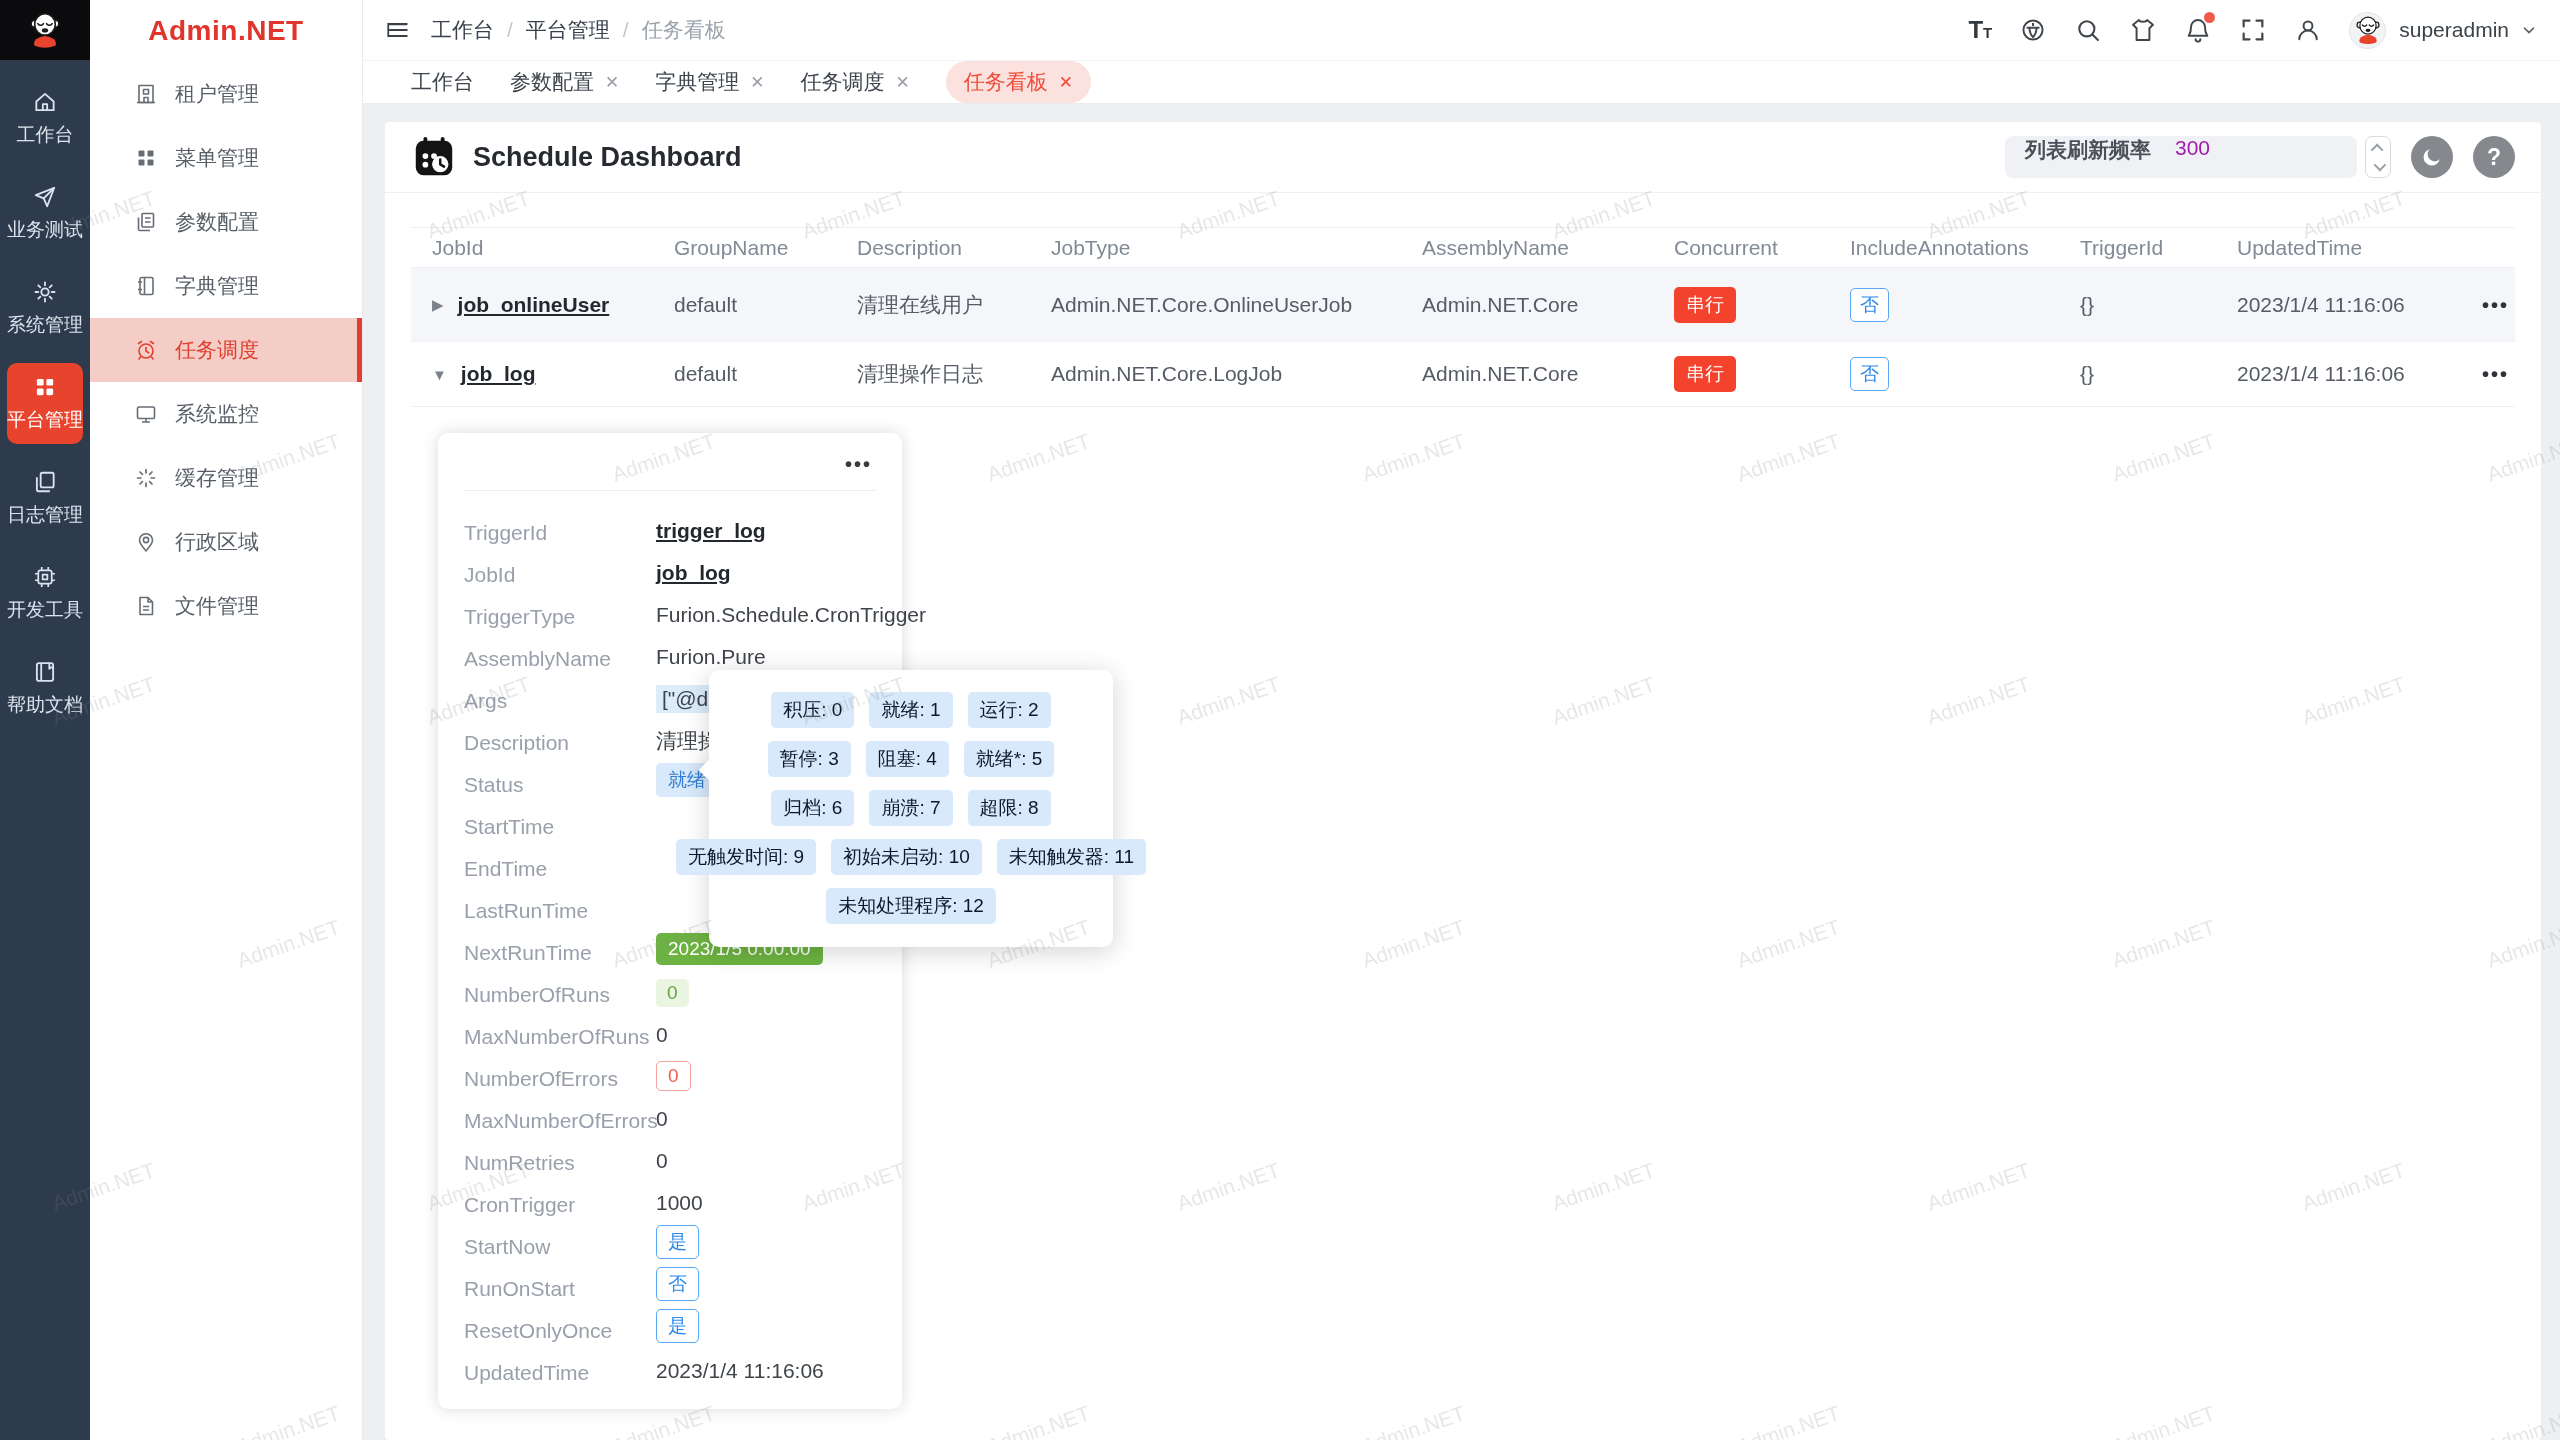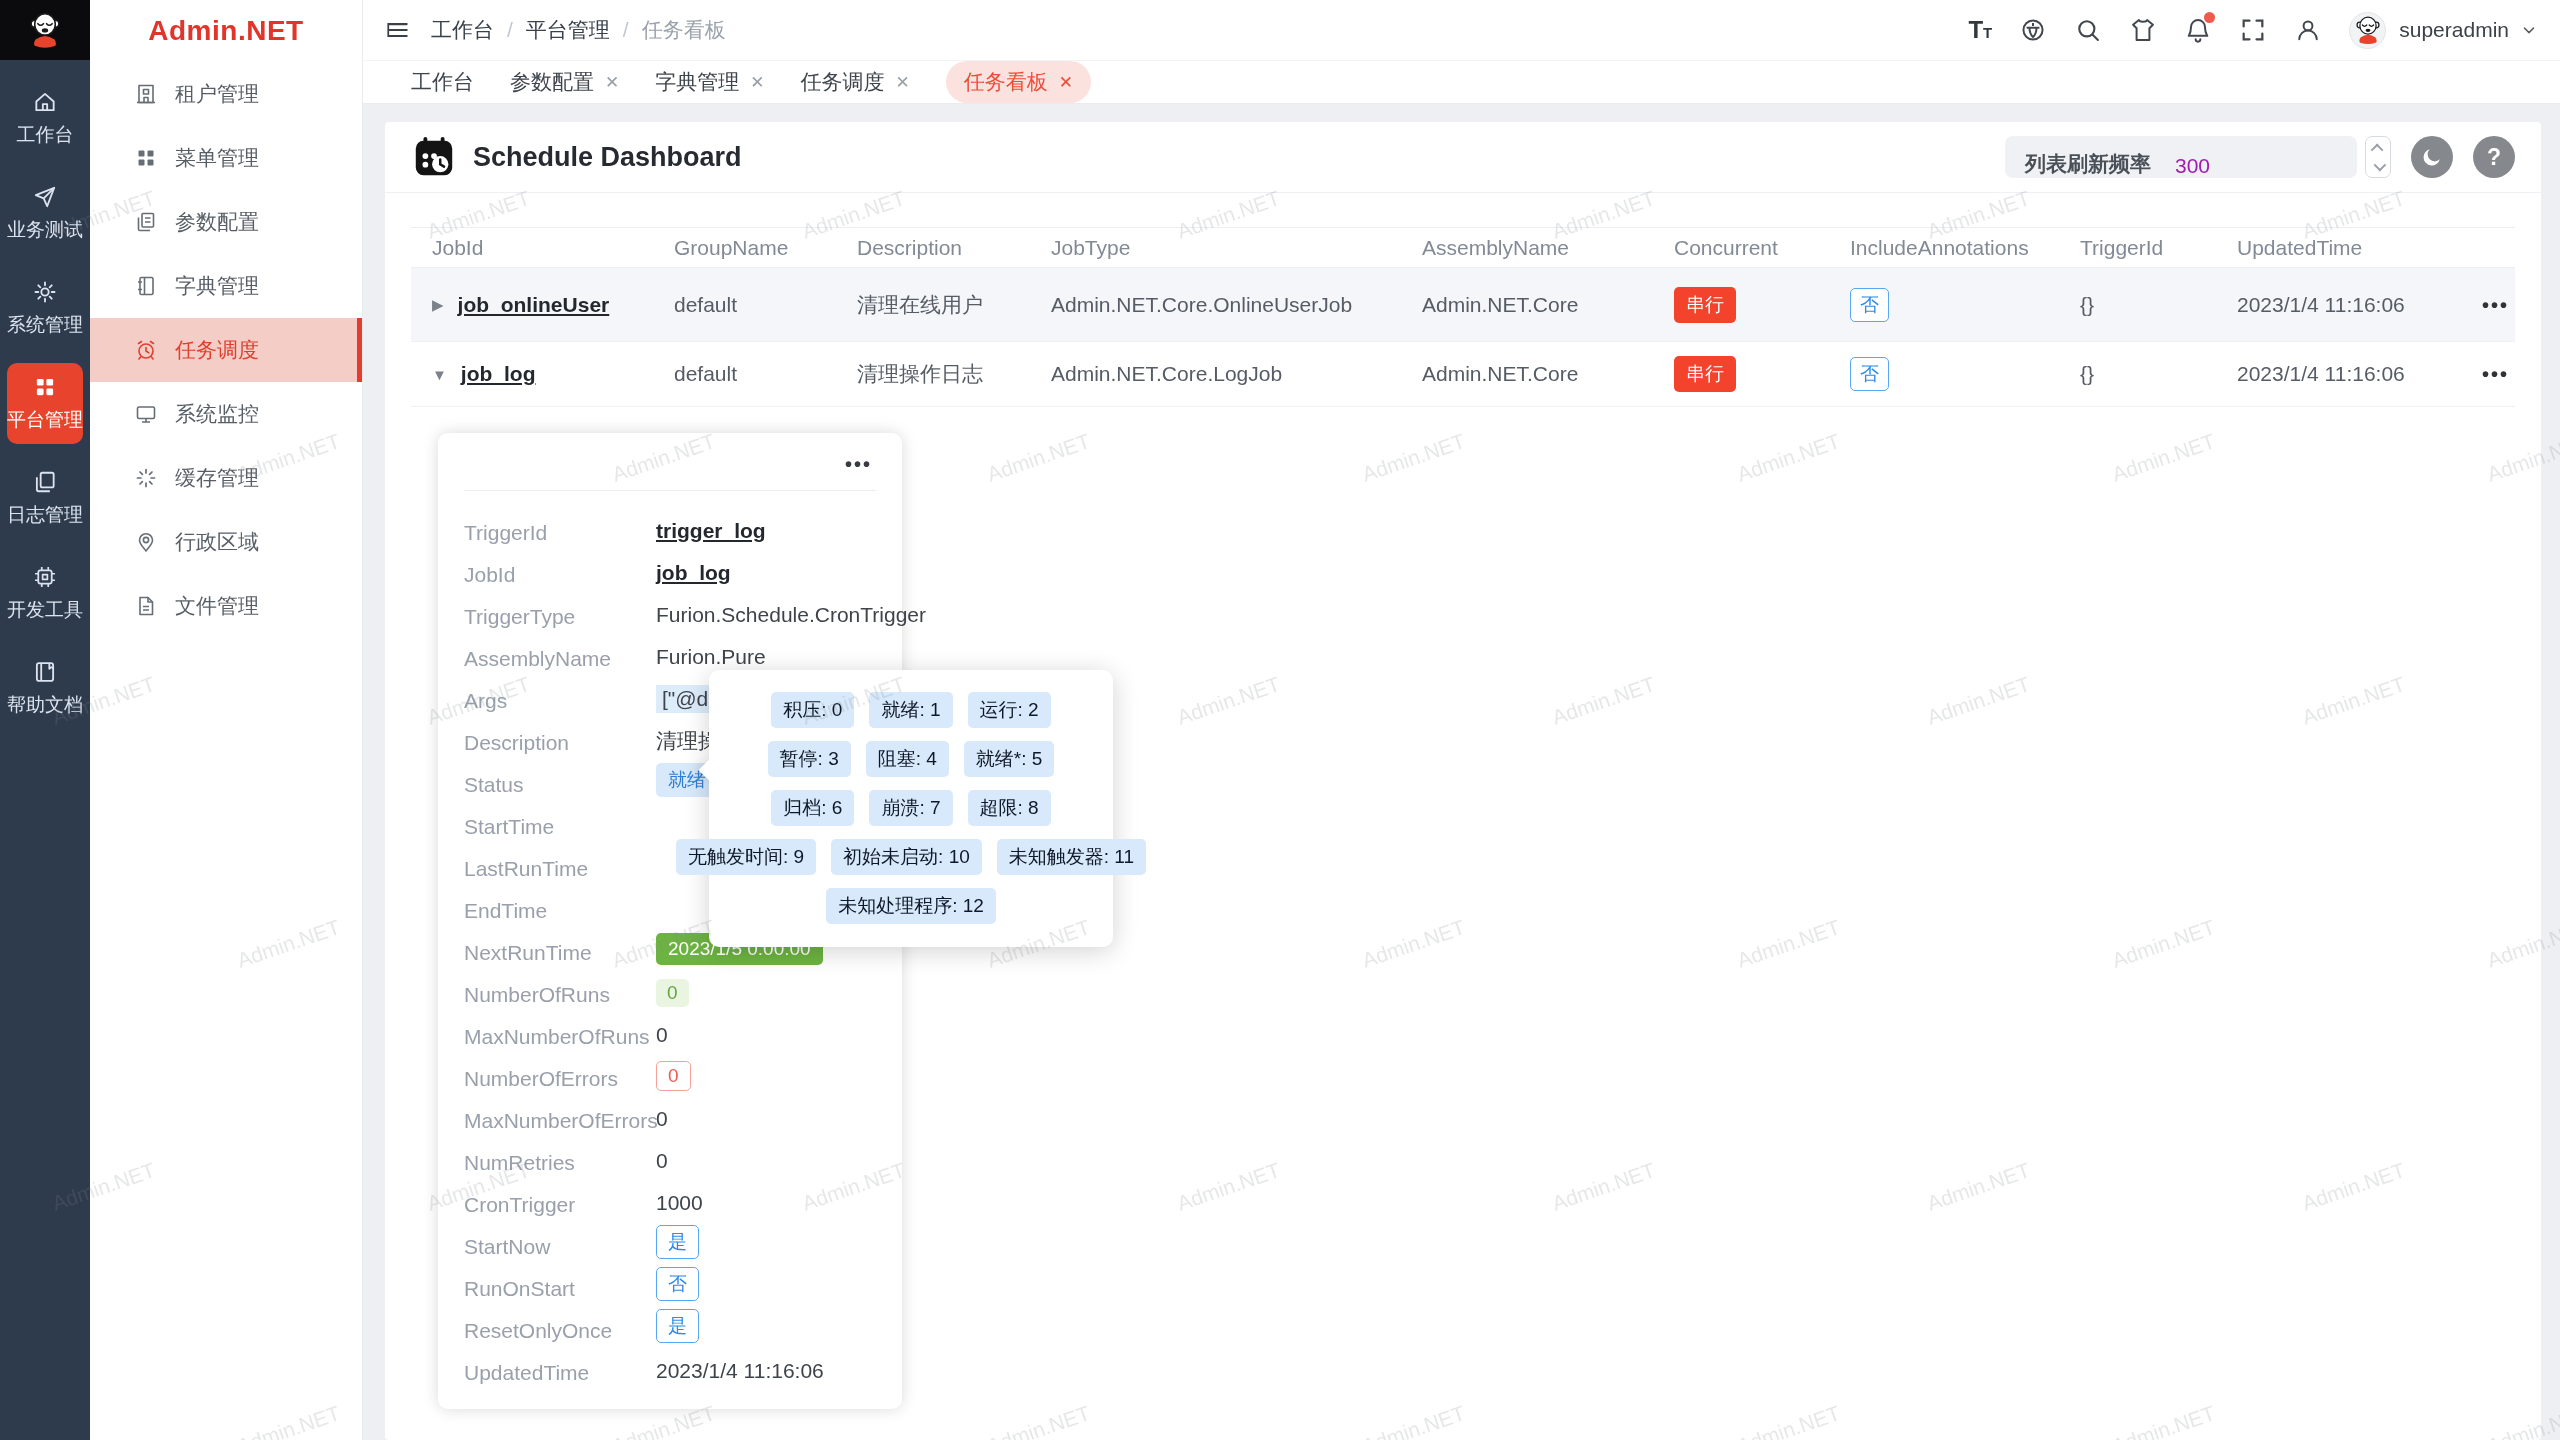--- a/index.html
+++ b/index.html
@@ -48,21 +48,21 @@
   .tab.active { background:#fbe2de; color:#ee4c38; padding:7px 18px; border-radius:999px; }
   .tab.active .x { color:#ee4c38; }
 
   
   .content { position:absolute; left:0; right:0; top:104px; bottom:0; padding:18px 19px 0 22px; }
   .card { position:relative; height:100%; background:#ffffff; border-radius:4px; }
   .card-head { height:71px; display:flex; align-items:center; padding:0 26px; border-bottom:1px solid #eef0f3; }
   .ph-icon { width:46px; height:46px; }
   .ph-title { font-size:27px; font-weight:600; color:#272b31; margin-left:16px; }
   .head-right { margin-left:auto; display:flex; align-items:center; gap:20px; }
-  .refresh-box { width:352px; height:42px; background:#f0f1f4; border-radius:8px; display:flex; align-items:flex-end; gap:24px; padding:0 20px; }
+  .refresh-box { width:352px; height:42px; background:#f0f1f4; border-radius:8px; display:flex; align-items:flex-start; gap:24px; padding:0 20px; }
   .refresh-label { font-size:21px; font-weight:700; color:#4a5058; }
   .refresh-value { font-size:21px; color:#a21caf; }
   .stepper { width:26px; height:42px; background:#fff; border:1px solid #d8dce2; border-radius:7px; display:flex; flex-direction:column; align-items:center; justify-content:center; gap:9px; cursor:pointer; }
   .chev { width:9px; height:9px; border-left:2px solid #9aa0a8; border-top:2px solid #9aa0a8; }
   .chev.up { transform:rotate(45deg) translateY(2px); }
   .chev.down { transform:rotate(225deg) translateY(2px); }
   .circle-btn { width:42px; height:42px; border-radius:50%; background:#85888d; color:#fff; display:flex; align-items:center; justify-content:center; font-size:23px; font-weight:700; cursor:pointer; }
 
   
   .tbl { margin:34px 26px 0 26px; position:relative; font-size:21px; }
@@ -502,25 +502,25 @@
             <span class="d-label">Status</span>
             <span class="d-value">
               <span class="tag-blue">就绪</span>
             </span>
           </div>
         <div class="d-row">
             <span class="d-label">StartTime</span>
             <span class="d-value"></span>
           </div>
         <div class="d-row">
+            <span class="d-label">EndTime</span>
+            <span class="d-value"></span>
+          </div>
+        <div class="d-row">
             <span class="d-label">LastRunTime</span>
-            <span class="d-value"></span>
-          </div>
-        <div class="d-row">
-            <span class="d-label">EndTime</span>
             <span class="d-value"></span>
           </div>
         <div class="d-row">
             <span class="d-label">NextRunTime</span>
             <span class="d-value">
               <span class="tag-green">2023/1/5 0:00:00</span>
             </span>
           </div>
         <div class="d-row">
             <span class="d-label">NumberOfRuns</span>

